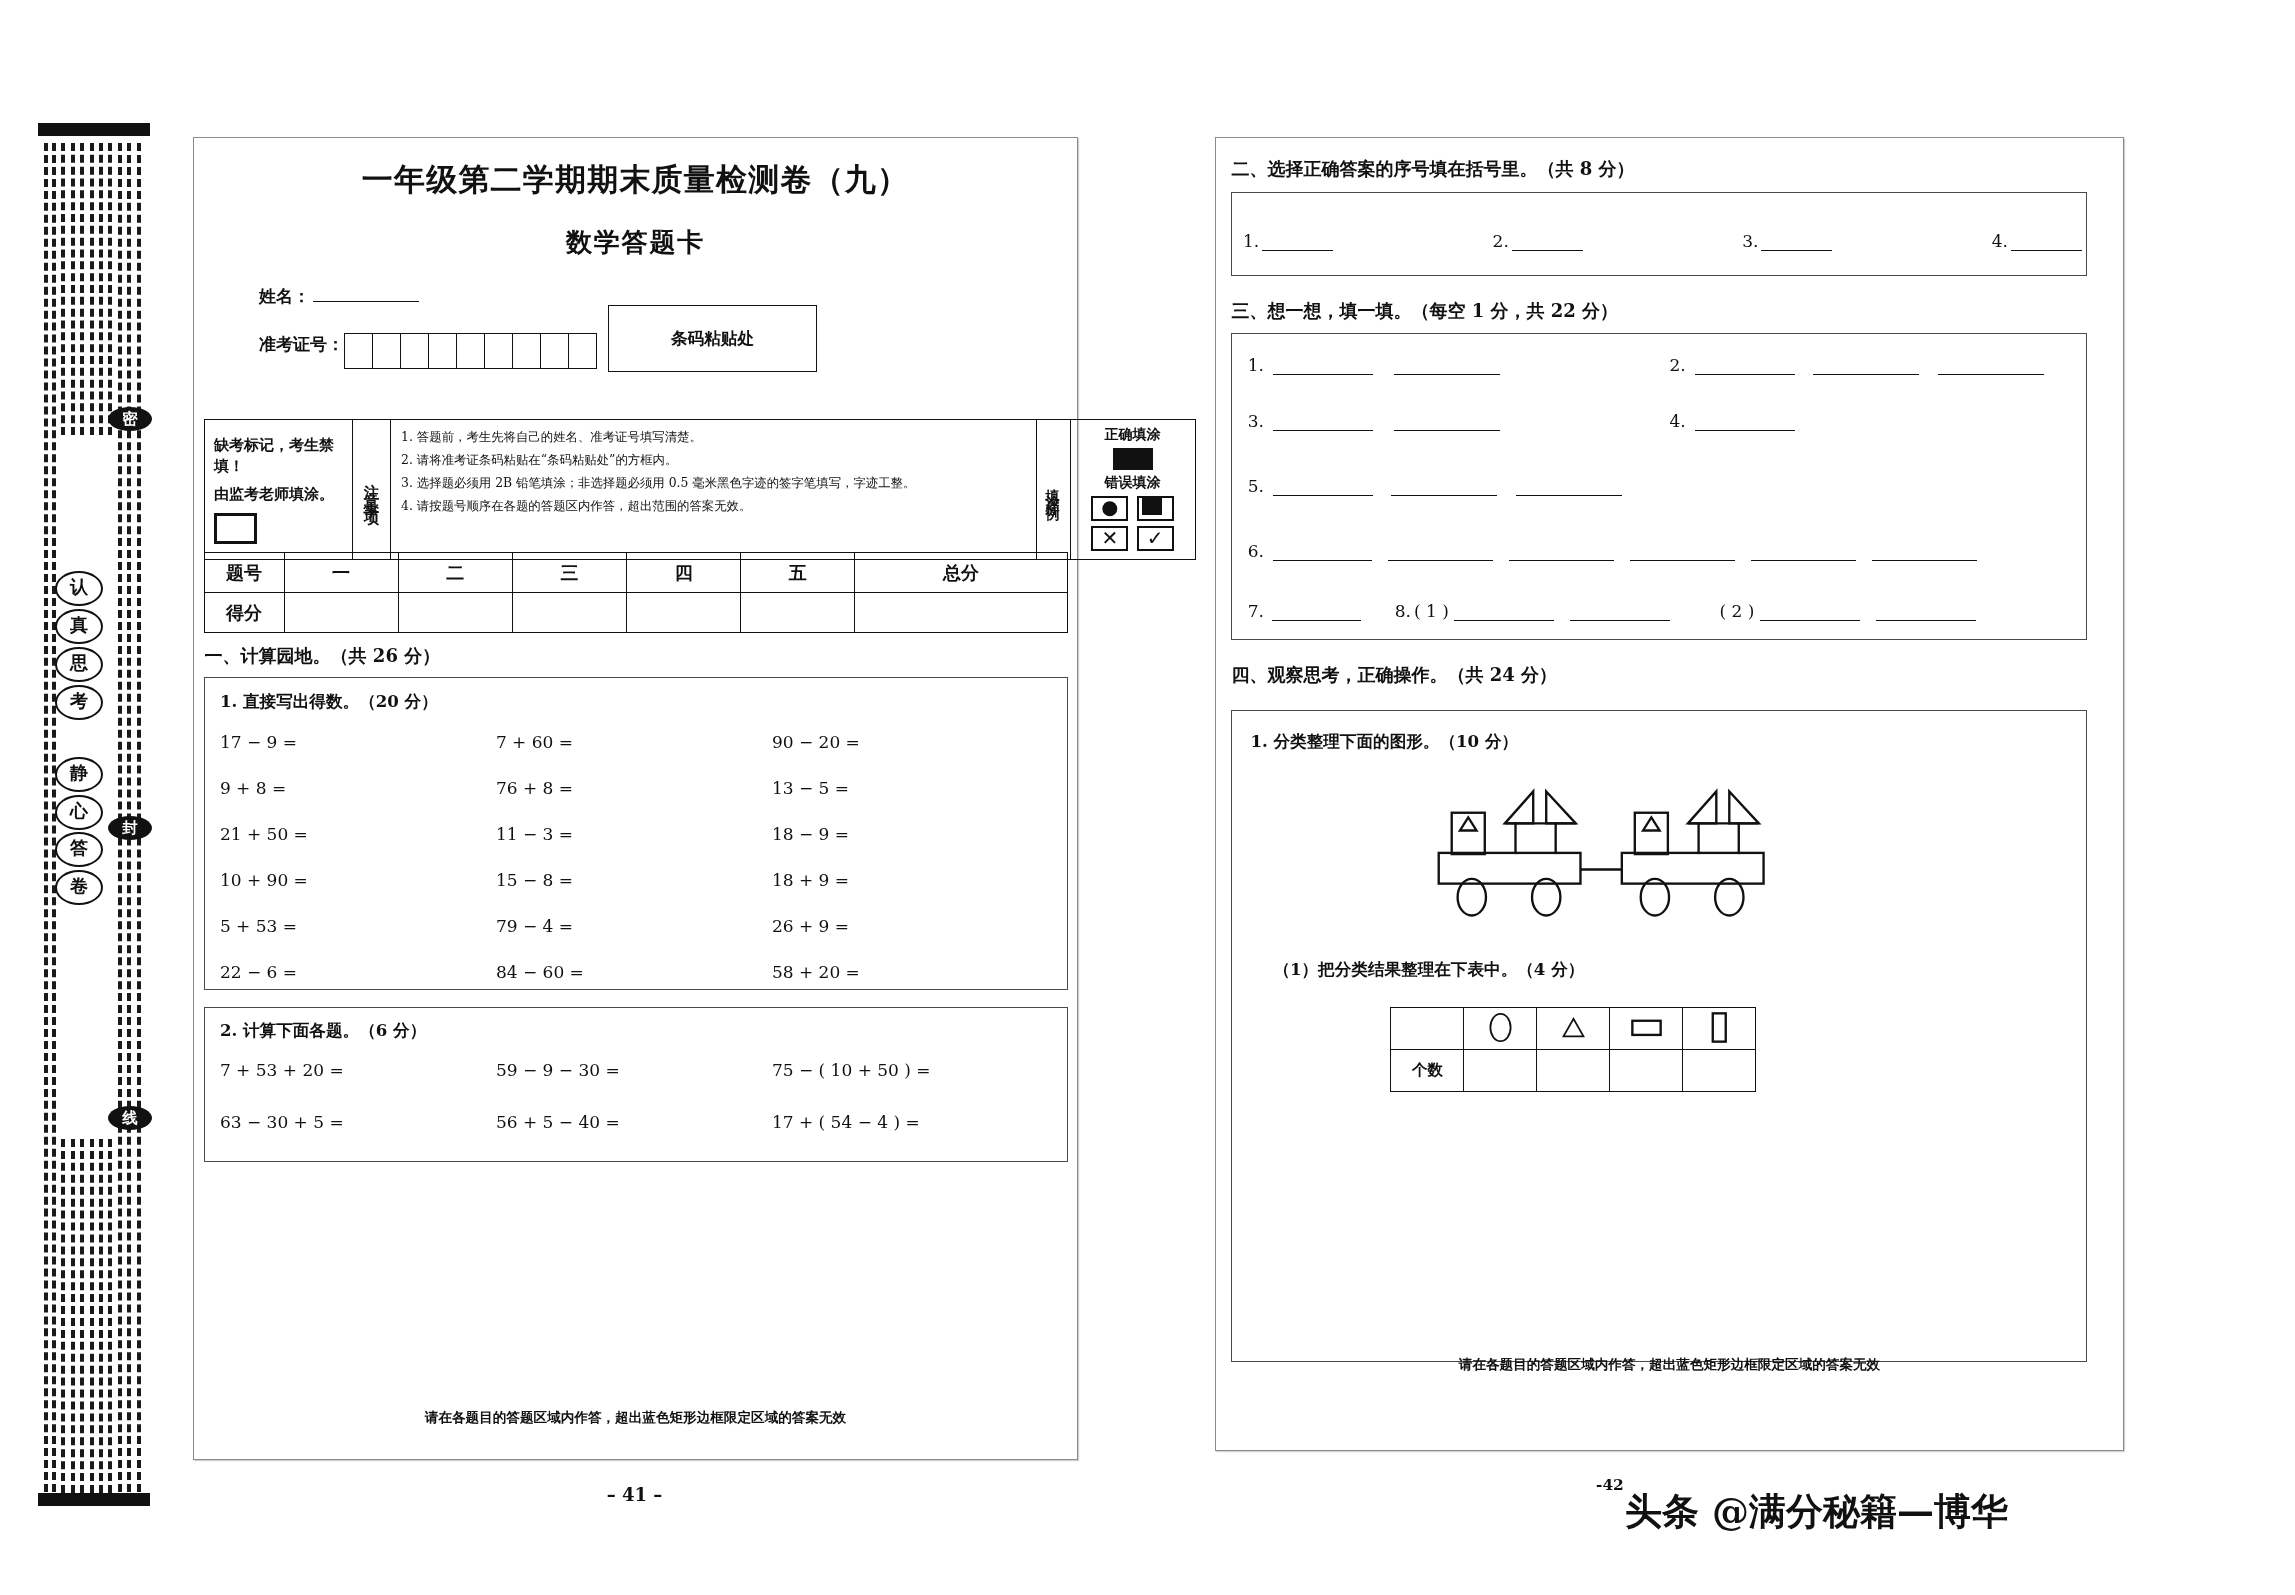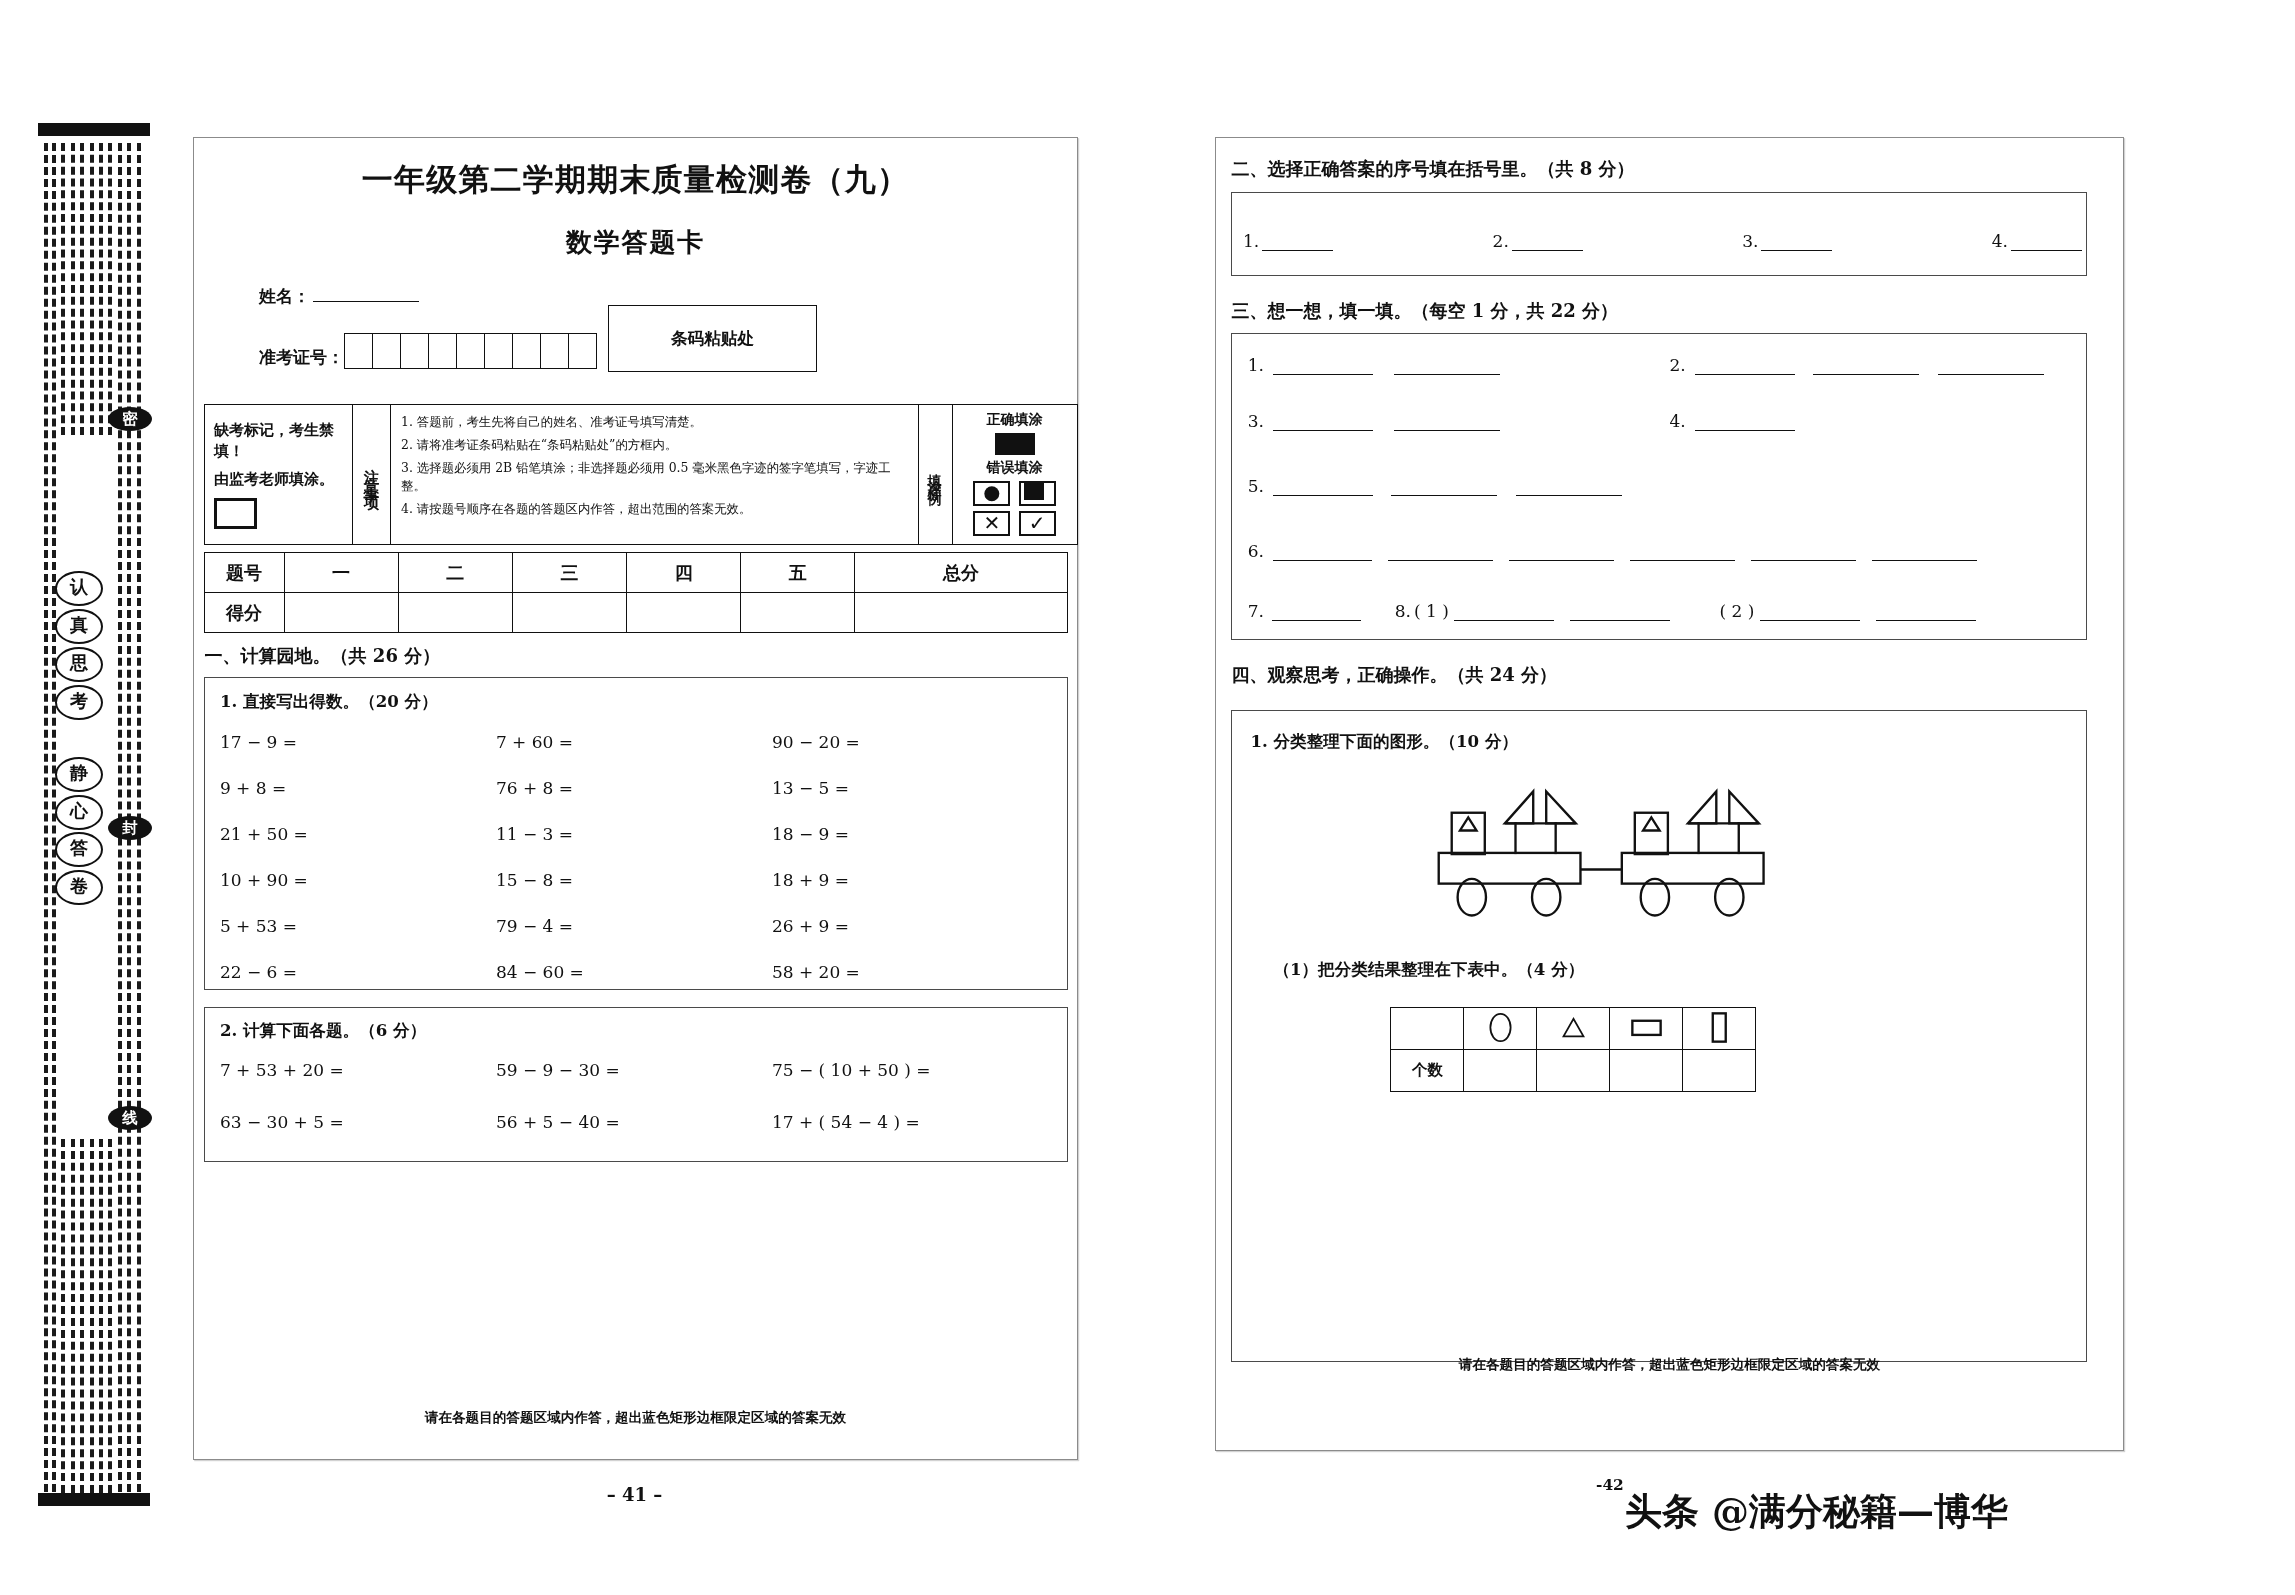--- a/index.html
+++ b/index.html
@@ -136,38 +136,38 @@
 
   <div class="abs sub-title" style="left:0;top:87px;width:883px">数学答题卡</div>
 
   <div class="abs doc-title" style="left:0;top:21px;width:883px">一年级第二学期期末质量检测卷（九）</div>
 
   <div class="abs" style="left:65px;top:147px">
     <span class="label-txt">姓名：</span>
     <span class="u-line" style="width:106px"></span>
   </div>
 
-  <div class="abs" style="left:65px;top:195px;display:flex;align-items:flex-end">
+  <div class="abs" style="left:65px;top:195px;display:flex;align-items:flex-start">
     <span class="label-txt">准考证号：</span>
     <span class="id-grid">
       <i></i>
         <i></i>
       <i></i>
         <i></i>
       <i></i>
         <i></i>
       <i></i>
         <i></i>
       <i></i>
     </span>
   </div>
 
   <div class="abs barcode-box" style="left:414px;top:167px;width:207px;height:65px">条码粘贴处</div>
 
-  <div class="abs" id="notice" style="left:9.5px;top:266px;width:874px;height:141px">
+  <div class="abs" id="notice" style="left:9.5px;top:281px;width:992px;height:141px">
     <div class="nc-absent">
       <p>缺考标记，考生禁填！</p>
       <p>由监考老师填涂。</p>
       <div class="abs-box"></div>
     </div>
     <div class="nc-vert">
       <span class="vert-txt">注意事项</span>
     </div>
     <div class="nc-body">
       <p>1. 答题前，考生先将自己的姓名、准考证号填写清楚。</p>

